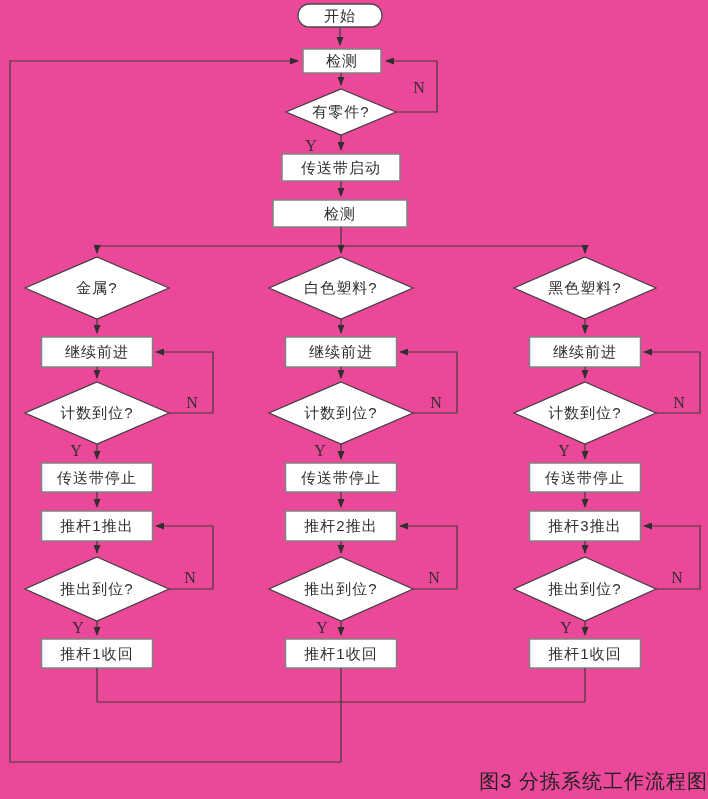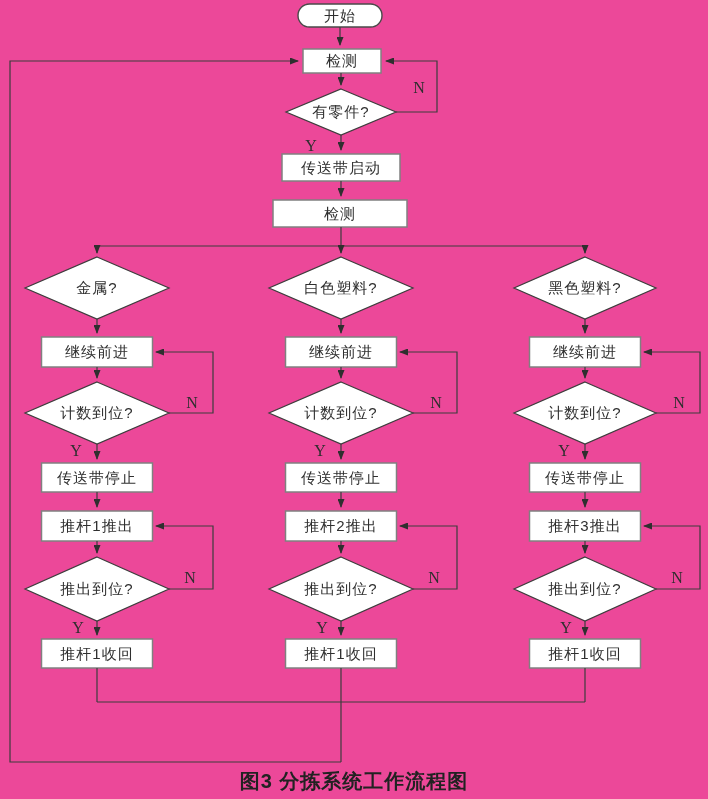--- a/index.html
+++ b/index.html
@@ -14,22 +14,22 @@
   .edge{fill:none;stroke:#3d3d3d;stroke-width:1.2;}
   .nodetext{
     font-family:"Liberation Sans",sans-serif;font-size:15px;fill:#2f2f2f;
     text-anchor:middle;letter-spacing:1px;
   }
   .yn{
     font-family:"Liberation Serif",serif;font-size:16px;fill:#2f2f2f;
     text-anchor:middle;
   }
   .caption{
-    position:absolute;left:0;right:0;top:768px;text-align:center;
-    font-size:20px;font-weight:bold;color:#222;letter-spacing:1px;
+    position:absolute;left:0;right:0;top:768px;text-align:right;
+    font-size:20px;font-weight:normal;color:#222;letter-spacing:1px;
   }
 </style>
 </head>
 <body>
 
 <div class="stage">
 <svg width="708" height="768" viewBox="0 0 708 768">
   <defs>
     <marker id="arr" markerWidth="9" markerHeight="7" refX="8" refY="3.5" orient="auto" markerUnits="userSpaceOnUse">
       <path d="M0,0 L9,3.5 L0,7 Z" fill="#2f2f2f"></path>

